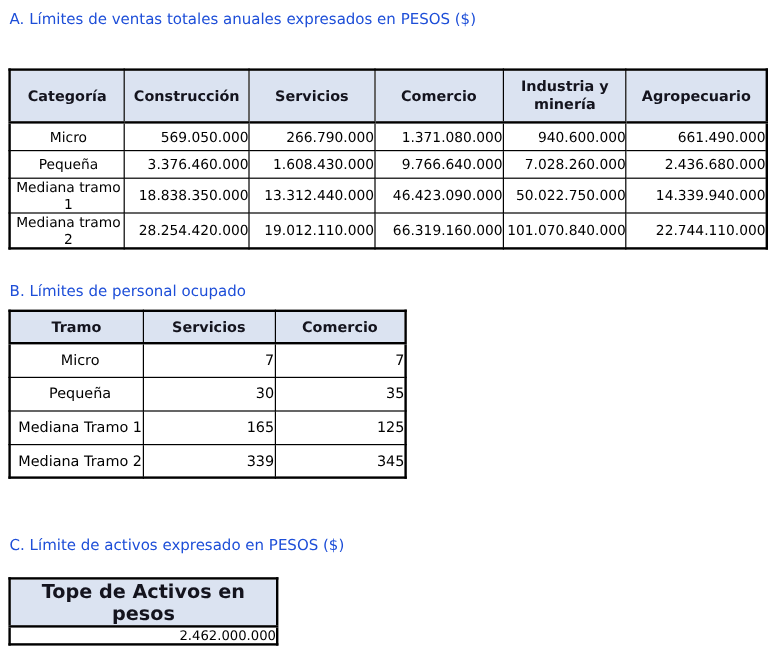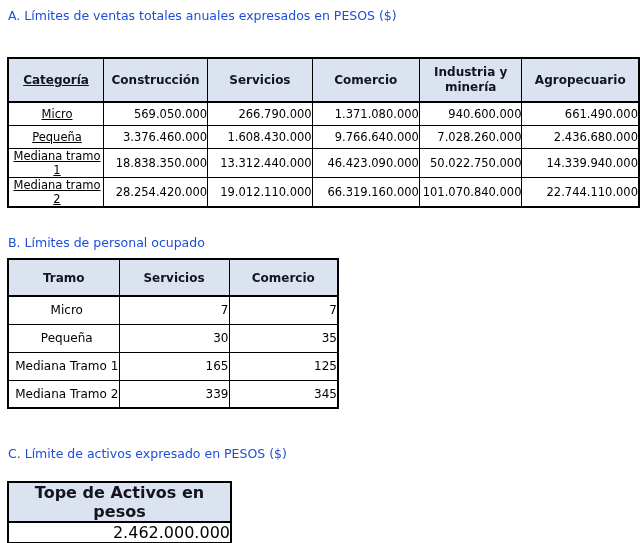--- a/index.html
+++ b/index.html
@@ -41,40 +41,40 @@
     color: #14141e;
   }
   td { text-align: right; vertical-align: middle; }
   td.row-label { text-align: center; }
 
   
   #table-a { left: 7px; top: 57px; }
   #table-a th { font-size: 12px; height: 44px; line-height: 1.25; padding: 0 4px; }
   #table-a td { font-size: 11.5px; height: 23px; }
   #table-a td.row-label { padding-left: 2px; font-size: 11.5px; }
-  #table-a .c0 { width: 98px; text-decoration: underline; }
+  #table-a .c0 { width: 98px; }
   #table-a .c1 { width: 105px; }
   #table-a .c2 { width: 106px; }
   #table-a .c3 { width: 109px; }
   #table-a .c4 { width: 103px; }
   #table-a .c5 { width: 119px; }
 
   
   #table-b { left: 7px; top: 258px; }
-  #table-b th { font-size: 12px; height: 37px; }
+  #table-b th { font-size: 12px; height: 27px; }
   #table-b td { font-size: 12px; height: 28px; }
   #table-b td.row-label { padding-left: 6px; }
   #table-b .c0 { width: 111px; }
   #table-b .c1 { width: 110px; }
   #table-b .c2 { width: 109px; }
 
   
   #table-c { left: 7px; top: 481px; }
   #table-c th { font-size: 16px; height: 27px; width: 223px; }
-  #table-c td { font-size: 16px; height: 14px; }
+  #table-c td { font-size: 11px; height: 14px; }
 </style>
 </head>
 <body>
 
 <div class="section-title" id="title-a">A. Límites de ventas totales anuales expresados en PESOS ($)</div>
 
 <table id="table-a">
   <thead>
     <tr>
       <th class="c0">Categoría</th>

